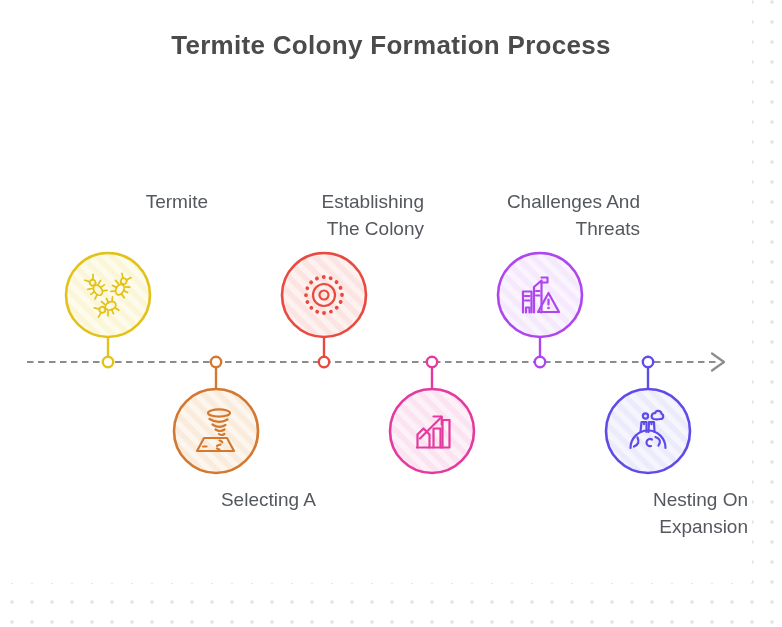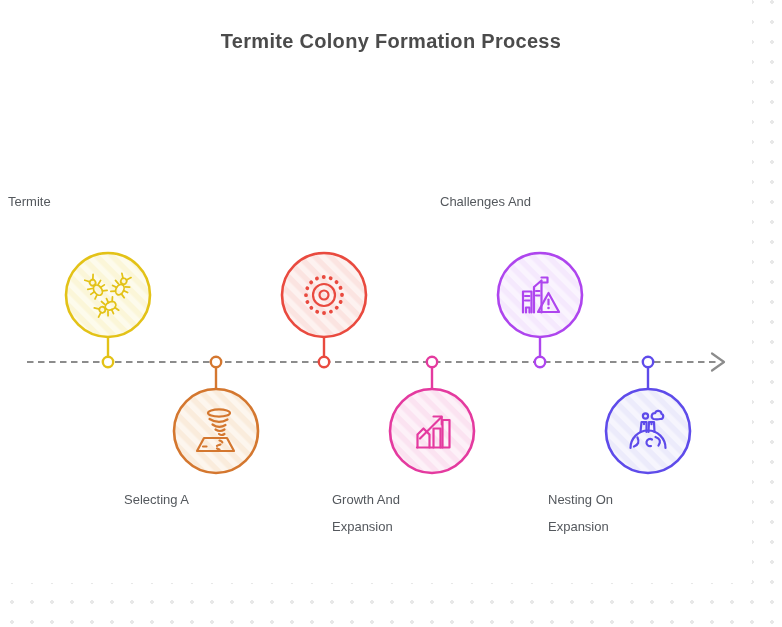--- a/index.html
+++ b/index.html
@@ -10,27 +10,27 @@
     background-image:radial-gradient(circle,#e8e8e8 1.6px,transparent 1.8px);
     background-size:20px 20px;
     background-position:2px 12px;
   }
   .canvas{
     position:absolute;left:5px;top:0;width:747px;height:583px;
     background:#ffffff;
   }
   .title{
     position:absolute;left:0;top:30px;width:782px;
-    text-align:center;font-size:20px;font-weight:700;color:#4b4b4b;
+    text-align:center;font-size:26px;font-weight:700;color:#4b4b4b;
     letter-spacing:.3px;
   }
   .diagram-svg{position:absolute;left:0;top:0;}
   .node-label{
-    position:absolute;width:200px;text-align:left;
-    font-size:13px;line-height:27px;color:#54585d;
+    position:absolute;width:200px;text-align:right;
+    font-size:19px;line-height:27px;color:#54585d;
   }
   .node-label span{display:block;}
   
   .tl-line{stroke:var(--tl-color,#8c8c8c);stroke-width:2.2;stroke-dasharray:6.5 4.5;fill:none;}
   .tl-head{stroke:var(--tl-color,#8c8c8c);stroke-width:2.2;fill:none;stroke-linecap:round;stroke-linejoin:round;}
   
   .stem{stroke:var(--stroke);stroke-width:2.4;}
   .tpoint{fill:#ffffff;stroke:var(--stroke);stroke-width:2.4;}
   .bubble-fill{fill:var(--fill);stroke:none;}
   .bubble-ring{fill:none;stroke:var(--stroke);stroke-width:2.6;}
@@ -45,29 +45,30 @@
 <body>
 
 <div class="stage">
   <div class="canvas"></div>
 
   <div class="title">Termite Colony Formation Process</div>
 
   <div class="node-label" style="left:8px;top:188px">
     <span>Termite</span>
   </div>
+  <div class="node-label" style="left:224px;top:188px">
+    <span>Establishing</span>
+    <span>The Colony</span>
+  </div>
   <div class="node-label" style="left:440px;top:188px">
     <span>Challenges And</span>
+    <span>Threats</span>
   </div>
-  <div class="node-label" style="left:124px;top:486px">
+  <div class="node-label" style="left:116px;top:486px">
     <span>Selecting A</span>
-  </div>
-  <div class="node-label" style="left:332px;top:486px">
-    <span>Growth And</span>
-    <span>Expansion</span>
   </div>
   <div class="node-label" style="left:548px;top:486px">
     <span>Nesting On</span>
     <span>Expansion</span>
   </div>
 
   <svg class="diagram-svg" width="782" height="627" viewBox="0 0 782 627">
     <defs>
       <pattern id="hatch" width="11" height="11" patternUnits="userSpaceOnUse" patternTransform="rotate(-45)">
         <rect x="0" y="0" width="5.5" height="11" fill="rgba(255,255,255,0.5)"></rect>

